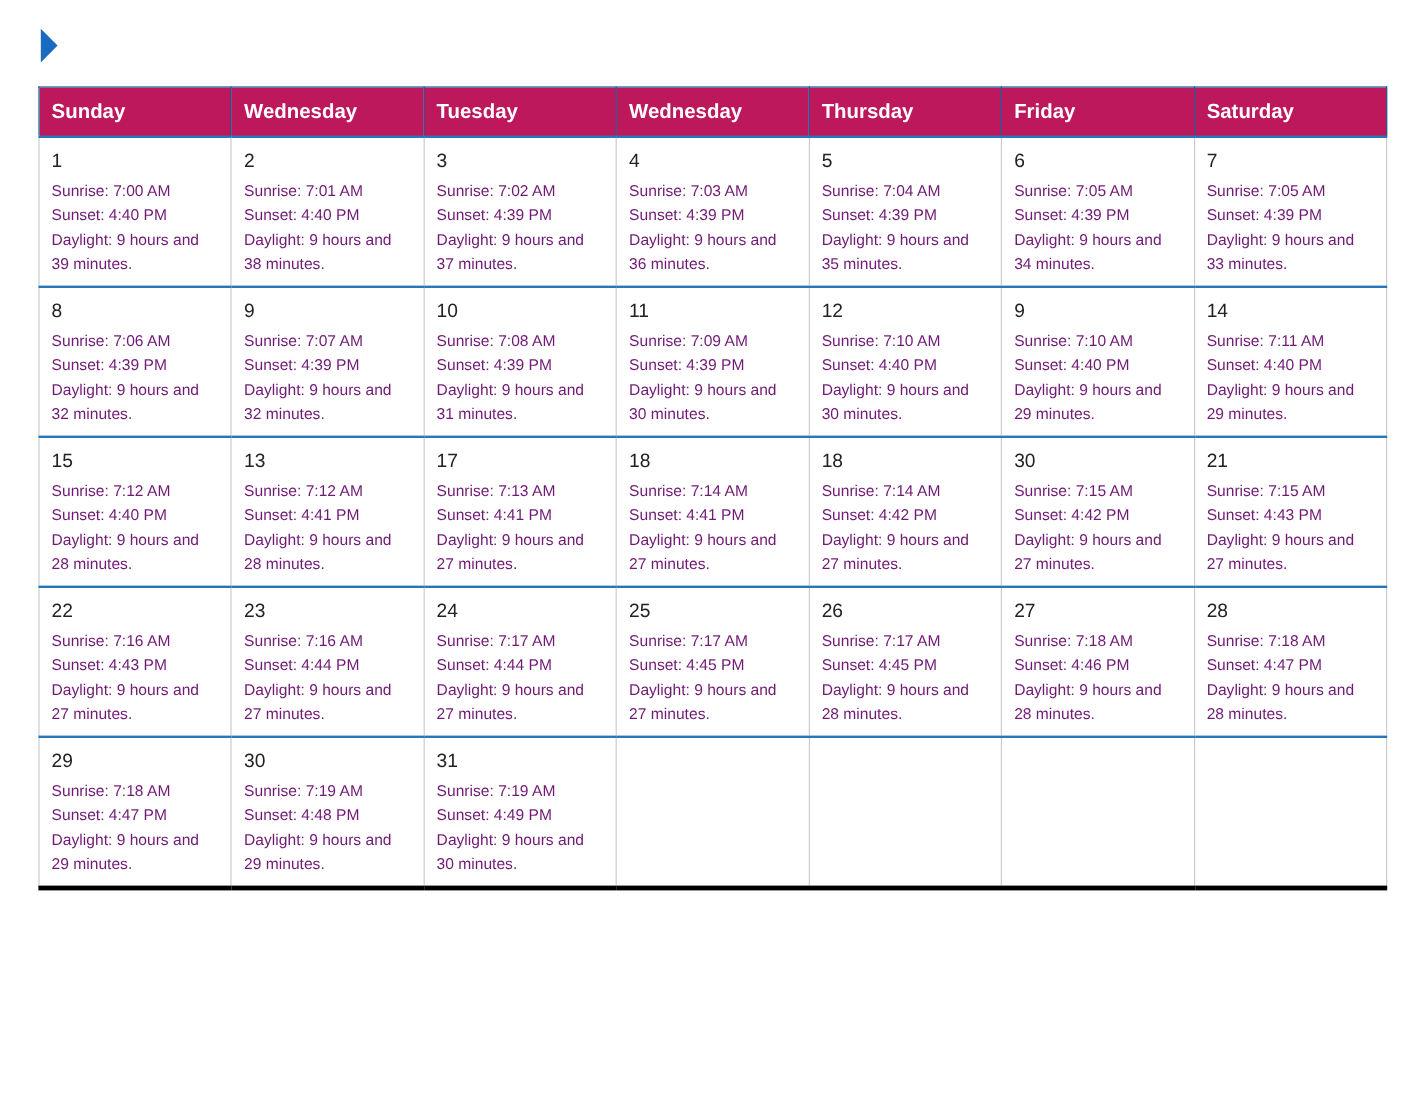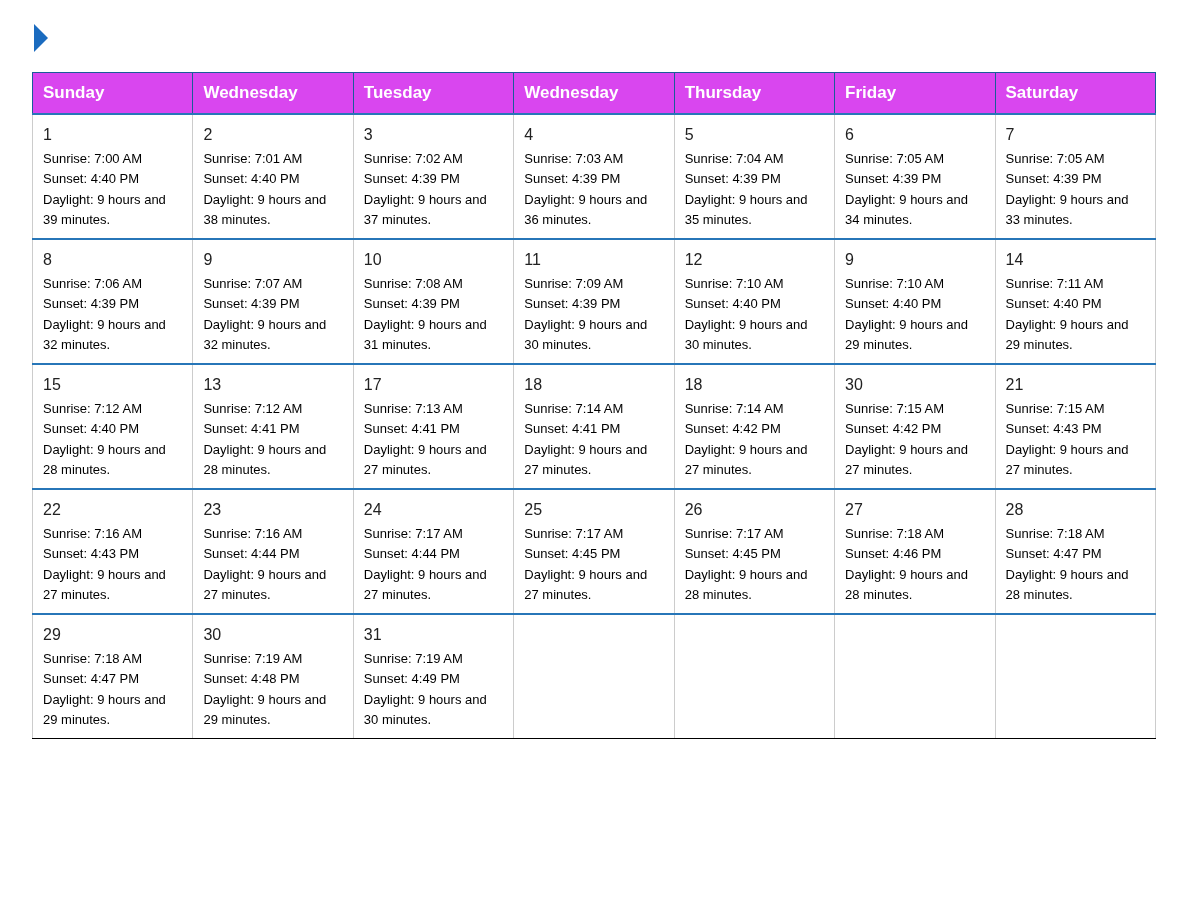--- a/index.html
+++ b/index.html
@@ -52,21 +52,21 @@
       font-size: 22px;
       color: #555;
       margin-top: 4px;
     }
     .calendar-table {
       width: 100%;
       border-collapse: collapse;
       border: 1px solid #ccc;
     }
     .calendar-table th {
-      background-color: #d946ef;
+      background-color: #be185d;
       color: #fff;
       font-size: 17px;
       font-weight: 600;
       padding: 10px 10px;
       text-align: left;
       border: 1px solid #1a5c99;
     }
     .calendar-table td {
       vertical-align: top;
       padding: 8px 10px;
@@ -82,28 +82,28 @@
     }
     .day-number {
       font-size: 16px;
       font-weight: normal;
       display: block;
       margin-bottom: 2px;
       color: #222;
     }
     .day-info {
       font-size: 13px;
-      color: #000000;
+      color: #701a75;
       line-height: 1.55;
     }
     .empty-cell {
       background: #fff;
     }
     .calendar-table tbody tr:last-child td {
-      border-bottom: 1px solid #000000;
+      border-bottom: 4px solid #000000;
     }
   </style>
 </head>
 <body>
 
 <div class="header-area">
   <div class="logo-area">
     <div class="logo-text">
       <span class="logo-general"></span>
       <span class="logo-triangle"></span>

